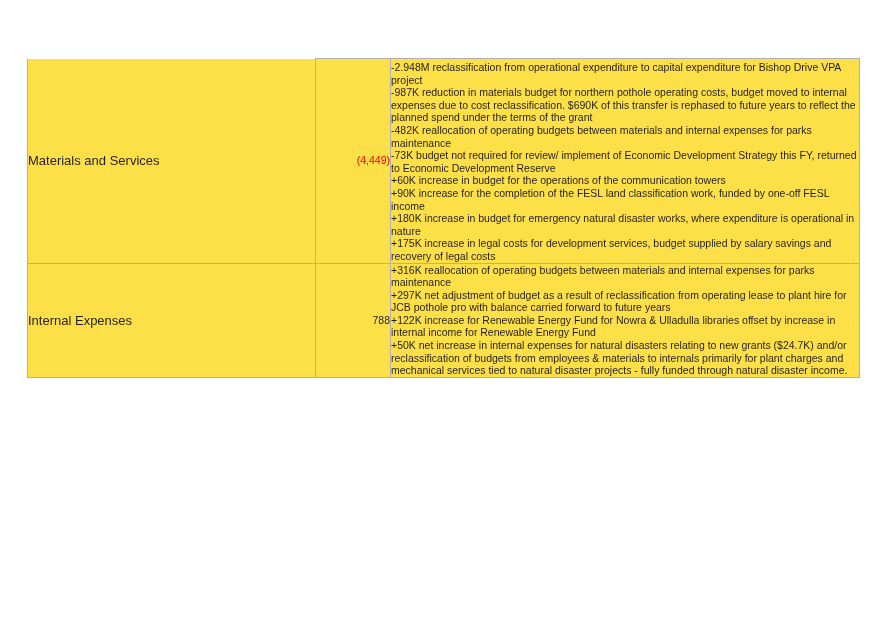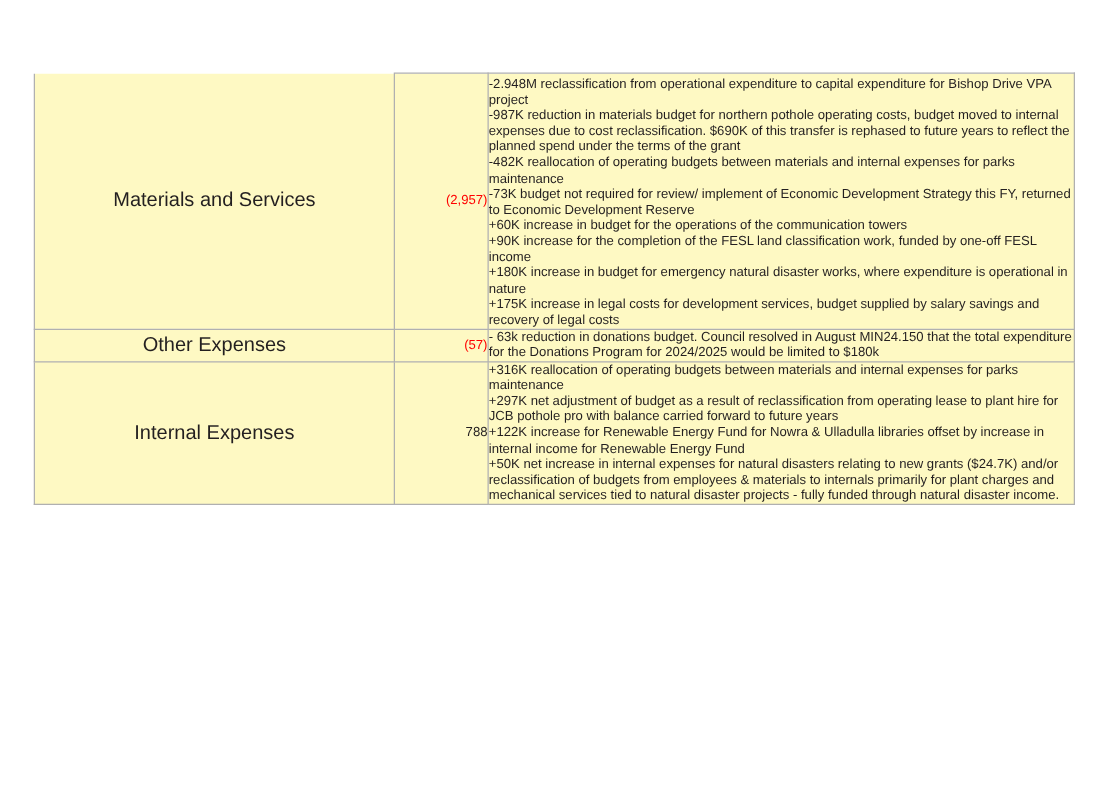--- a/index.html
+++ b/index.html
@@ -31,36 +31,35 @@
     top: 58px;
     width: 832px;
     border-collapse: collapse;
     table-layout: fixed;
   }
 
   .variance-table td {
     border: 1px solid #b0b0b0;
     padding: 0;
     vertical-align: middle;
-    background: #fef9c3;
+    background: #fde047;
   }
 
   
   col.c-label { width: 288px; }
   col.c-value { width: 75px; }
   col.c-desc  { width: 469px; }
 
   
   .label-cell {
     padding: 3px 0 3px 6px;
-    font-size: 16px;
+    font-size: 13px;
     line-height: 13px;
     color: #231f20;
     vertical-align: middle;
-    text-align: center;
   }
 
   .value-cell {
     padding: 3px 6px 3px 4px;
     font-size: 10.5px;
     line-height: 13px;
     text-align: right;
     vertical-align: middle;
     white-space: nowrap;
   }
@@ -100,41 +99,34 @@
   <table class="variance-table">
     <colgroup>
       <col class="c-label">
       <col class="c-value">
       <col class="c-desc">
     </colgroup>
     <tbody>
 
       <tr class="row-continued row-materials">
         <td class="label-cell">Materials and Services</td>
-        <td class="value-cell value-neg">(2,957)</td>
+        <td class="value-cell value-neg">(4,449)</td>
         <td class="desc-cell">
           <span class="desc-line">-2.948M reclassification from operational expenditure to capital expenditure for Bishop Drive VPA project</span>
           <span class="desc-line">-987K reduction in materials budget for northern pothole operating costs, budget moved to internal expenses due to cost reclassification. $690K of this transfer is rephased to future years to reflect the planned spend under the terms of the grant</span>
           <span class="desc-line">-482K reallocation of operating budgets between materials and internal expenses for parks maintenance</span>
           <span class="desc-line">-73K budget not required for review/ implement of Economic Development Strategy this FY, returned to Economic Development Reserve</span>
           <span class="desc-line">+60K increase in budget for the operations of the communication towers</span>
           <span class="desc-line">+90K increase for the completion of the FESL land classification work, funded by one-off FESL income</span>
           <span class="desc-line">+180K increase in budget for emergency natural disaster works, where expenditure is operational in nature</span>
           <span class="desc-line">+175K increase in legal costs for development services, budget supplied by salary savings and recovery of legal costs</span>
         </td>
       </tr>
 
 
-      <tr>
-        <td class="label-cell">Other Expenses</td>
-        <td class="value-cell value-neg">(57)</td>
-        <td class="desc-cell">
-          <span class="desc-line">- 63k reduction in donations budget. Council resolved in August MIN24.150 that the total expenditure for the Donations Program for 2024/2025 would be limited to $180k</span>
-        </td>
-      </tr>
 
       <tr>
         <td class="label-cell">Internal Expenses</td>
         <td class="value-cell value-pos">788</td>
         <td class="desc-cell">
           <span class="desc-line">+316K reallocation of operating budgets between materials and internal expenses for parks maintenance</span>
           <span class="desc-line">+297K net adjustment of budget as a result of reclassification from operating lease to plant hire for JCB pothole pro with balance carried forward to future years</span>
           <span class="desc-line">+122K increase for Renewable Energy Fund for Nowra &amp; Ulladulla libraries offset by increase in internal income for Renewable Energy Fund</span>
           <span class="desc-line">+50K net increase in internal expenses for natural disasters relating to new grants ($24.7K) and/or reclassification of budgets from employees &amp; materials to internals primarily for plant charges and mechanical services tied to natural disaster projects - fully funded through natural disaster income.</span>
         </td>

